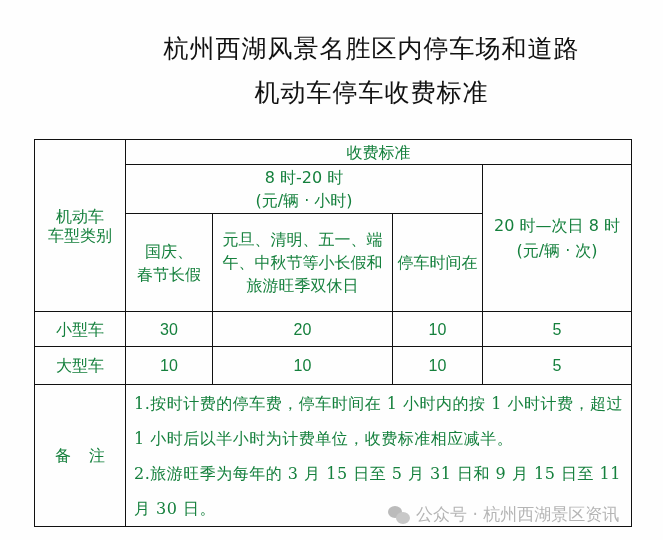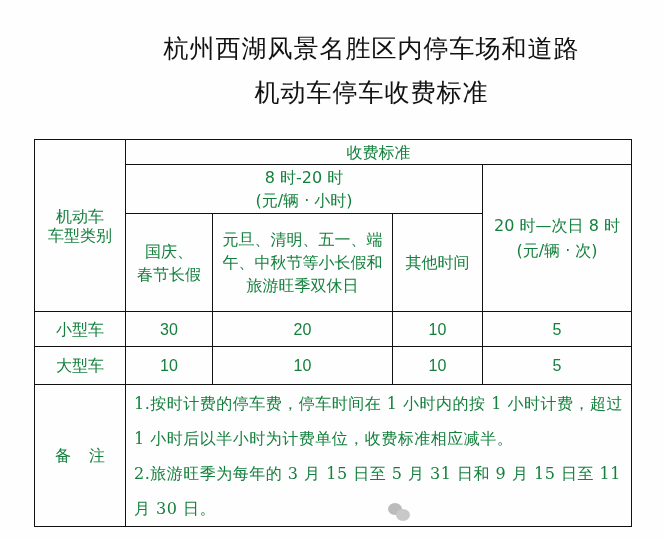--- a/index.html
+++ b/index.html
@@ -57,21 +57,21 @@
   <tr style="height:49px">
     <td colspan="3" style="white-space:pre-line;">8 时-20 时
 (元/辆 · 小时)</td>
     <td rowspan="2" style="white-space:pre-line;line-height:25px;padding:10px 8px;">20 时—次日 8 时
 (元/辆 · 次)</td>
   </tr>
   <tr style="height:98px">
     <td style="white-space:pre-line;">国庆、
 春节长假</td>
     <td>元旦、清明、五一、端午、中秋节等小长假和旅游旺季双休日</td>
-    <td>其他时间</td>
+    <td>停车时间在</td>
   </tr>
   <tr style="height:35px">
     <td class="serif">小型车</td>
     <td class="serif">30</td>
     <td class="serif">20</td>
     <td class="serif">10</td>
     <td class="serif">5</td>
   </tr>
   <tr style="height:38px">
     <td class="serif">大型车</td>
@@ -88,13 +88,14 @@
     </td>
   </tr>
 </tbody>
   </table>
 
 <div class="watermark">
   <span class="wm-icon">
     <span style="left:0;top:0;width:14px;height:12px;"></span>
     <span style="left:8px;top:6px;width:14px;height:12px;background:#c8c8c8;"></span>
   </span>
+  <span>公众号 · 杭州西湖景区资讯</span>
 </div>
 
 </body></html>

